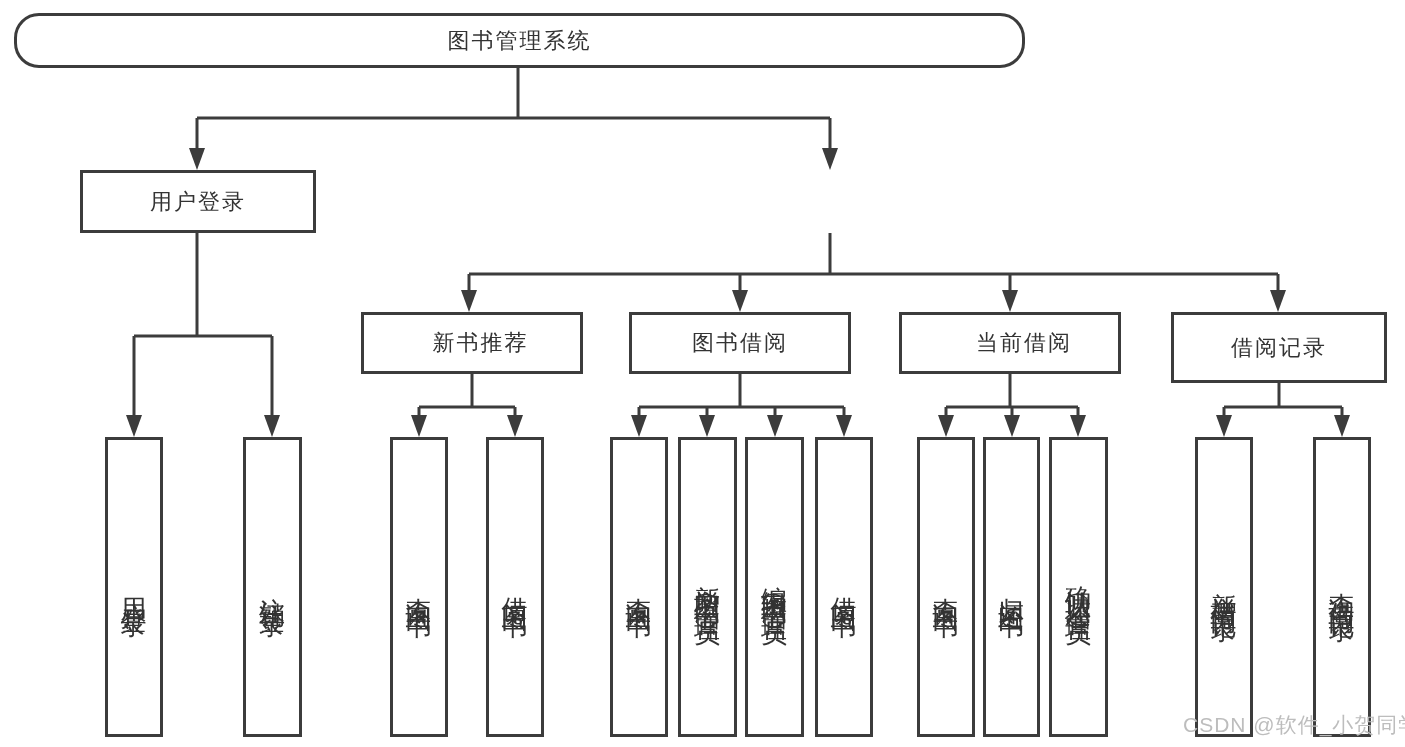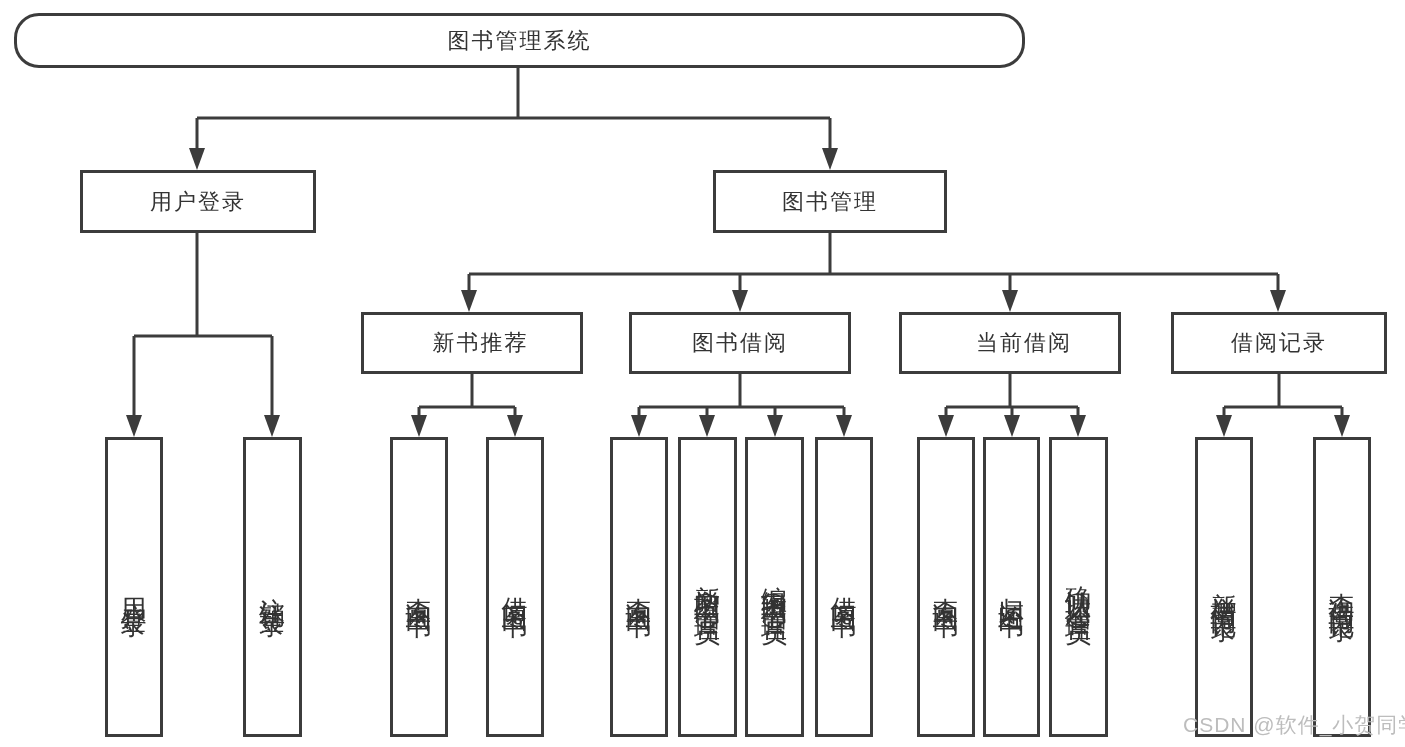--- a/index.html
+++ b/index.html
@@ -107,26 +107,25 @@
     <g>
       <path class="line" d="M1279 374 V407 M1224 407 H1342 M1224 407 V416 M1342 407 V416"></path>
       <path class="head" d="M1224 437 L1216 415 L1232 415 Z"></path>
       <path class="head" d="M1342 437 L1334 415 L1350 415 Z"></path>
     </g>
   </svg>
 
   <div class="box h" style="left:14px; top:13px; width:1011px; height:55px;border-radius:25px;">图书管理系统</div>
 
   <div class="box h" style="left:80px; top:170px; width:236px; height:63px;">用户登录</div>
-  <div class="box h" style="left:713px; top:170px; width:234px; height:63px;">图书管理</div>
 
   <div class="box h" style="left:361px; top:312px; width:222px; height:62px;padding-left:17px;">新书推荐</div>
   <div class="box h" style="left:629px; top:312px; width:222px; height:62px;">图书借阅</div>
   <div class="box h" style="left:899px; top:312px; width:222px; height:62px;padding-left:28px;">当前借阅</div>
-  <div class="box h" style="left:1171px; top:312px; width:216px; height:62px;">借阅记录</div>
+  <div class="box h" style="left:1171px; top:312px; width:216px; height:71px;">借阅记录</div>
 
   <div class="box v" style="left:105px; top:437px; width:58px; height:300px;">用户登录</div>
   <div class="box v" style="left:243px; top:437px; width:59px; height:300px;">注销登录</div>
 
   <div class="box v" style="left:390px; top:437px; width:58px; height:300px;">查询图书</div>
   <div class="box v" style="left:486px; top:437px; width:58px; height:300px;">借阅图书</div>
 
   <div class="box v" style="left:610px; top:437px; width:58px; height:300px;">查询图书</div>
   <div class="box v" style="left:678px; top:437px; width:59px; height:300px;">新增图书（管理员）</div>
   <div class="box v" style="left:745px; top:437px; width:59px; height:300px;">编辑图书（管理员）</div>

